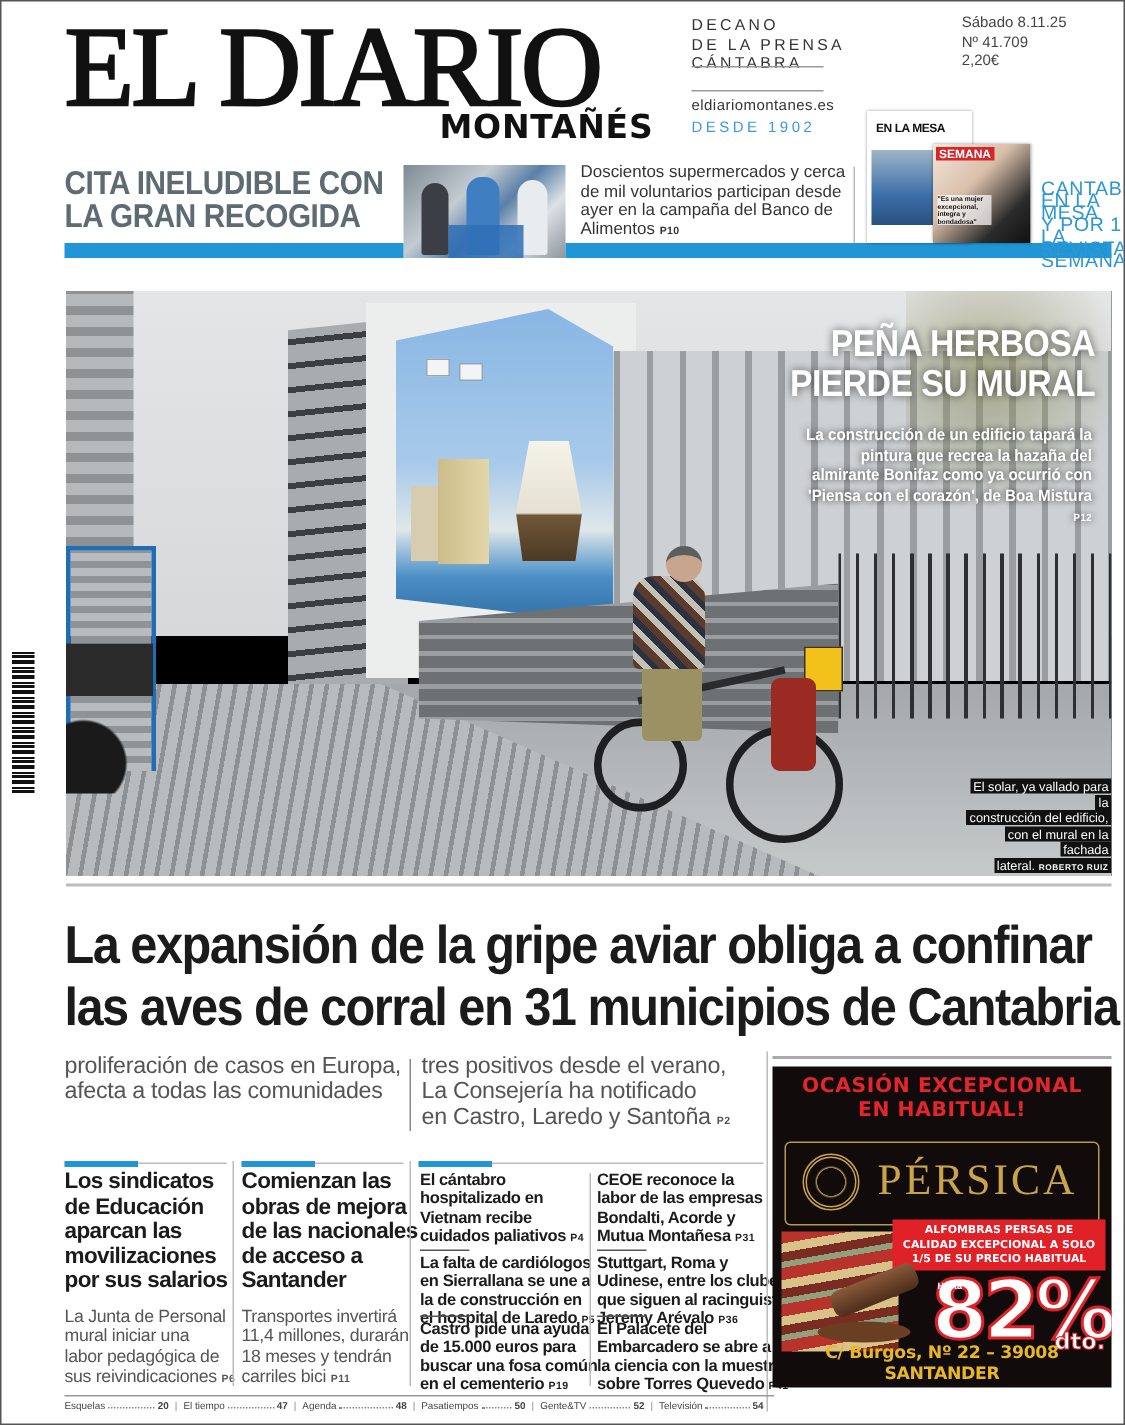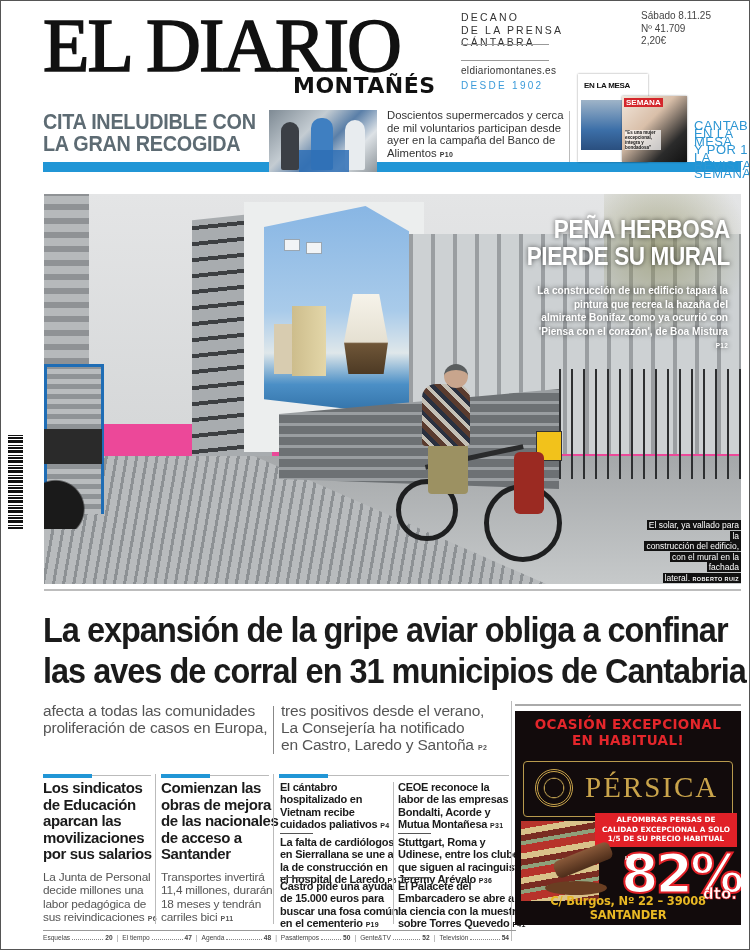--- a/index.html
+++ b/index.html
@@ -30,21 +30,21 @@
   .mag { position: absolute; box-shadow: 0 0 2px rgba(0,0,0,.4); }
   .mag1 { left: 577px; top: 73px; width: 70px; height: 88px; background: #fff; }
   .mag1 .mhead { font-size: 8px; font-weight: 700; color: #111; padding: 7px 0 0 6px; letter-spacing: -.3px; }
   .mag1 .mimg { position:absolute; left:3px; top:26px; width:42px; height:50px; background: linear-gradient(180deg,#9fb4c8,#3c6fa8 60%,#2a4f7f); }
   .mag2 { left: 621px; top: 95px; width: 65px; height: 66px; background: linear-gradient(135deg,#f2e7dc 0%,#d9bfa9 40%,#2b2b2b 75%,#111 100%); }
   .mag2 .mlogo { position:absolute; left:2px; top:2px; font-size:8px; font-weight:700; color:#fff; background:#d4262b; padding:0 2px; }
   .mag2 .mq { position:absolute; left:3px; top:34px; width:36px; font-size:4.5px; font-weight:700; line-height:5px; color:#111; background:rgba(255,255,255,.7); }
   .mag-text { position: absolute; left: 693px; top: 121px; font-size: 13px; line-height: 8px; color: #2d96d3; letter-spacing: .4px; }
 
   
-  .hero { position: absolute; left: 43px; top: 193px; width: 697px; height: 390px; overflow: hidden; background: #ec4899; }
+  .hero { position: absolute; left: 43px; top: 193px; width: 697px; height: 390px; overflow: hidden; background: #000000; }
   .sky { position:absolute; left:0; top:0; width:100%; height:230px; background: linear-gradient(180deg,#e4e5e6,#d6d8d9); }
   .bldg-left { position:absolute; left:0; top:0; width:45px; height:170px; background: repeating-linear-gradient(0deg,#8f9295 0 6px,#b6b9bb 6px 14px); }
   .container-blue { position:absolute; left:0; top:170px; width:60px; height:150px; background: repeating-linear-gradient(0deg,#b9bcbe 0 5px,#8f9396 5px 10px); border: 3px solid #1f6db5; border-bottom: none; }
   .bldg-mid { position:absolute; left:148px; top:22px; width:80px; height:250px; background: repeating-linear-gradient(0deg,#3c3f42 0 4px,#a8acaf 4px 16px); transform: skewY(-6deg); }
   .bldg-wall { position:absolute; left:200px; top:8px; width:180px; height:250px; background:#eceeee; }
   .mural { position:absolute; left:220px; top:12px; width:145px; height:210px; background: linear-gradient(180deg,#88b6e4 0%,#a9cbea 50%,#dfe7ea 70%,#4b8fc6 85%,#2f6ea4 100%); clip-path: polygon(0 10%,70% 0,100% 12%,100% 100%,0 92%); }
   .tower { position:absolute; left:248px; top:112px; width:34px; height:70px; background: linear-gradient(90deg,#cdbd8c,#e3d6a8); }
   .castle { position:absolute; left:230px; top:130px; width:30px; height:50px; background:#d8ccb0; }
   .ship { position:absolute; left:300px; top:100px; width:44px; height:80px; background: linear-gradient(180deg,#f6f3ea 0%,#e5e0d2 60%,#6f5638 62%,#4d3a24 100%); clip-path: polygon(20% 0,80% 0,100% 60%,90% 100%,10% 100%,0 60%); }
   .flag { position:absolute; top:45px; width:16px; height:12px; background:#f2f4f6; border:1px solid #9aa6b1; }
@@ -216,42 +216,42 @@
 </div>
 
 <div class="rule" style="left:43px; top:588px; width:697px;"></div>
 
 <div class="lead-title">
   <div>La expansión de la gripe aviar obliga a confinar</div>
   <div>las aves de corral en 31 municipios de Cantabria</div>
 </div>
 
 <div class="lead-deck" style="left:42px">
+  <div>proliferación de casos en Europa,</div>
   <div>afecta a todas las comunidades</div>
-  <div>proliferación de casos en Europa,</div>
 </div>
 <div class="deck-divider"></div>
 <div class="lead-deck" style="left:280px">
   <div>tres positivos desde el verano,</div>
   <div>La Consejería ha notificado</div>
   <div><span>en Castro, Laredo y Santoña</span> <span class="pref">P2</span></div>
 </div>
 
 <div class="brief-rule" style="left:42px; width:108px;"></div>
 <div class="brief-accent" style="left:42px; width:49px;"></div>
 <div class="brief-title" style="left:42px;">
   <div>Los sindicatos</div>
   <div>de Educación</div>
   <div>aparcan las</div>
   <div>movilizaciones</div>
   <div>por sus salarios</div>
 </div>
 <div class="brief-body" style="left:42px; top:870px;">
   <div>La Junta de Personal</div>
-  <div>decide millones una</div>
+  <div>mural iniciar una</div>
   <div>labor pedagógica de</div>
   <div><span>sus reivindicaciones</span> <span class="pref">P6</span></div>
 </div>
 
 <div class="col-divider" style="left:154px; top:773px; height:150px;"></div>
 
 <div class="brief-rule" style="left:160px; width:108px;"></div>
 <div class="brief-accent" style="left:160px; width:49px;"></div>
 <div class="brief-title" style="left:160px;">
   <div>Comienzan las</div>

